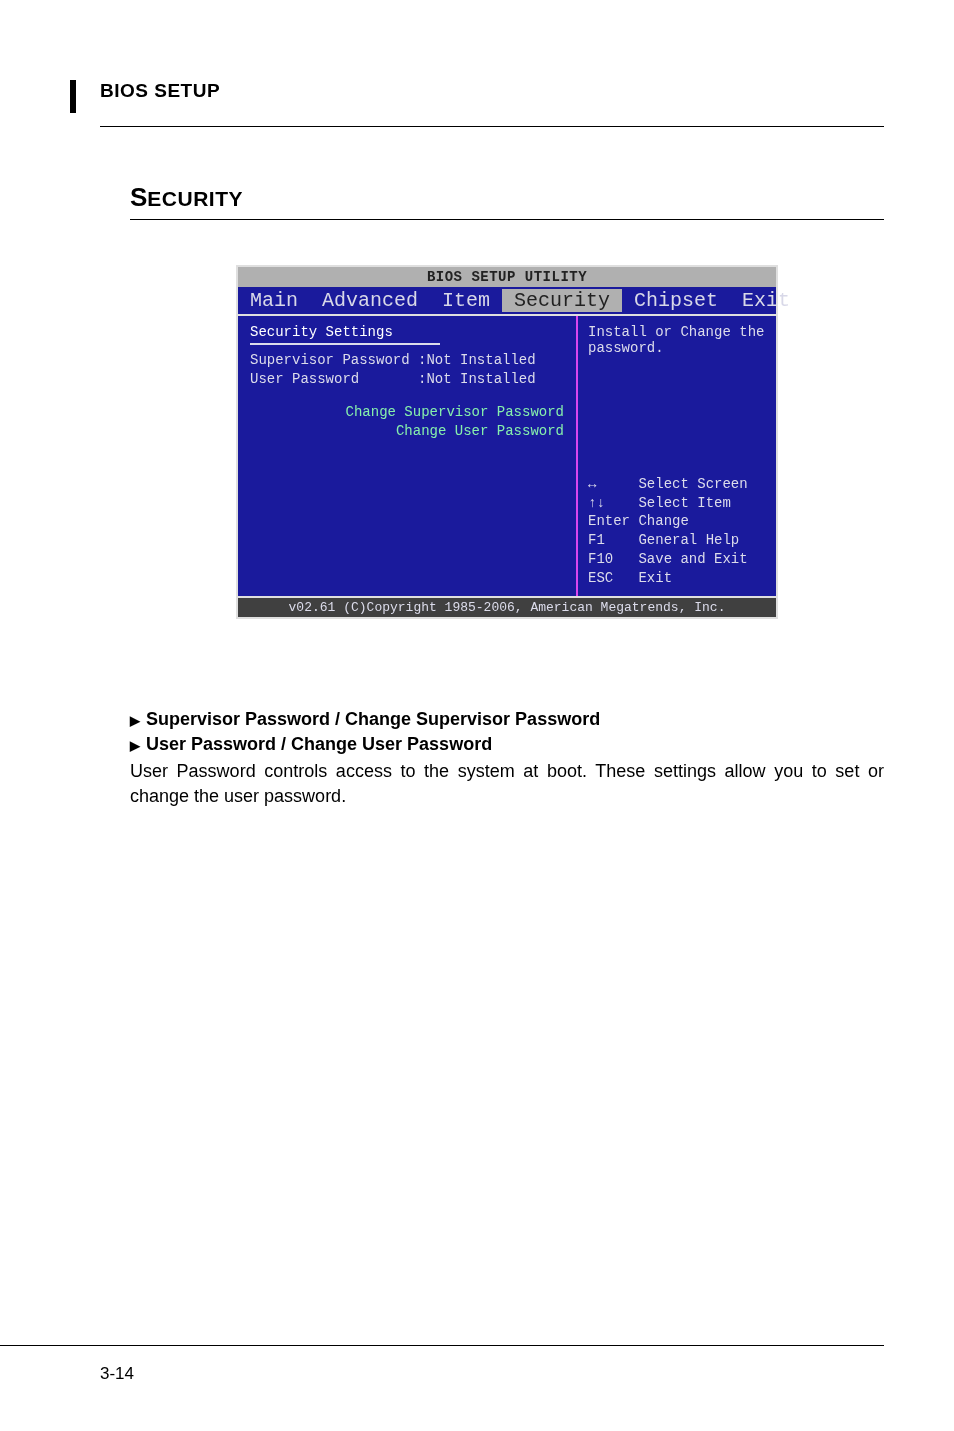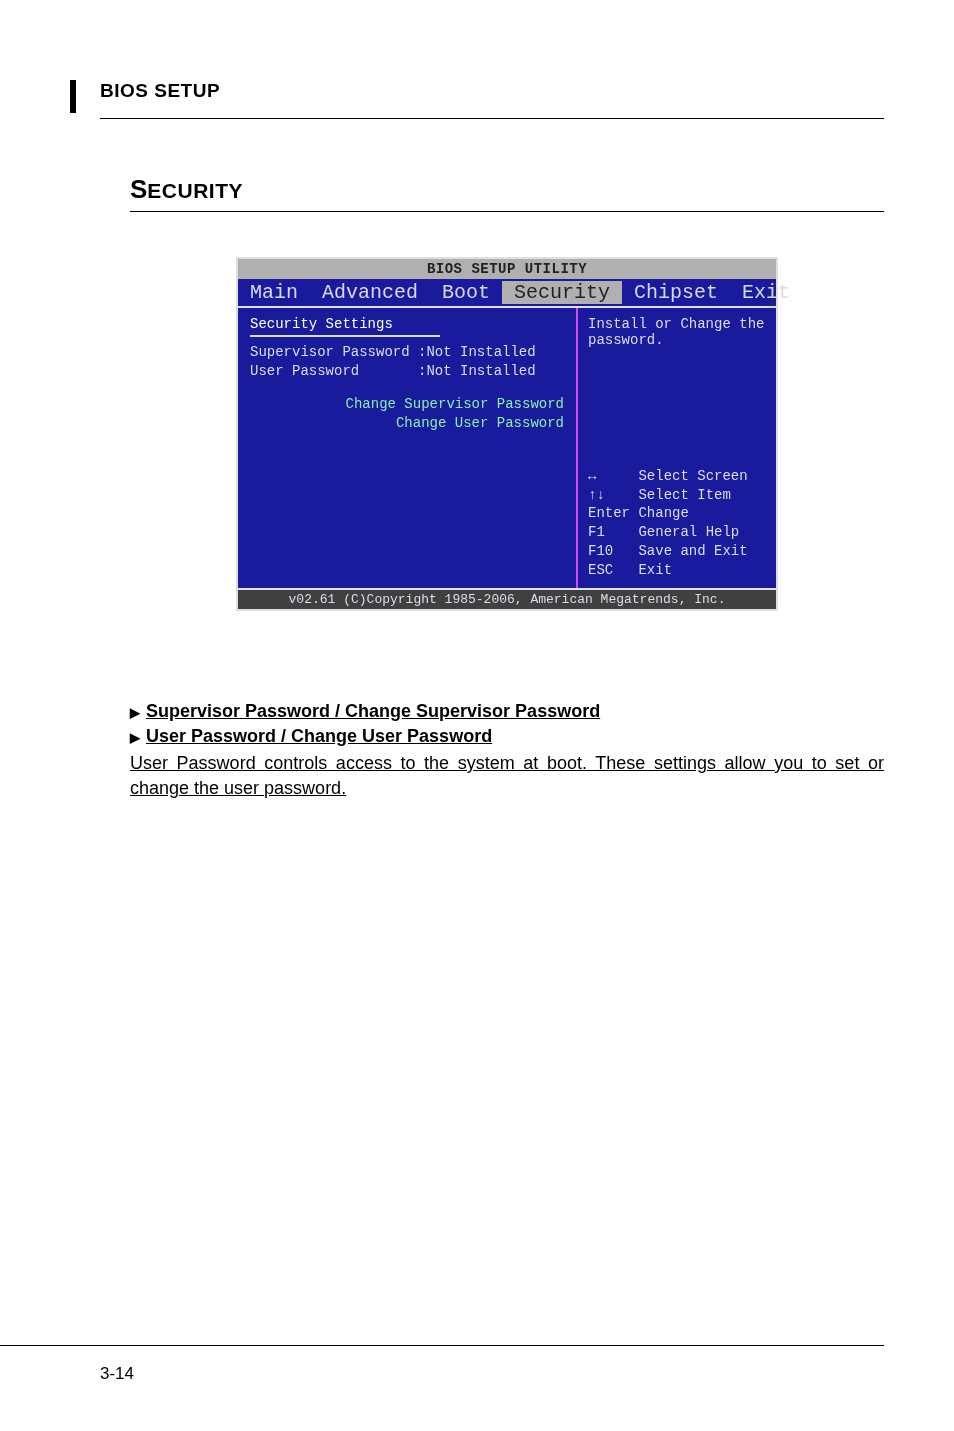--- a/index.html
+++ b/index.html
@@ -24,21 +24,21 @@
       position: absolute;
       left: 70px;
       top: 80px;
       width: 6px;
       height: 33px;
       background: #000;
     }
     .header-section {
       margin-left: 30px;
       border-bottom: 1.5px solid #000;
-      padding-bottom: 8px;
+      padding-bottom: 16px;
       position: relative;
     }
     .page-header {
       font-size: 19px;
       font-weight: bold;
       letter-spacing: 0.5px;
       padding-bottom: 8px;
     }
     .content {
       margin-left: 60px;
@@ -145,21 +145,20 @@
       background: #404040;
       color: #dcdceb;
       text-align: center;
       font-family: 'Courier New', monospace;
       font-size: 13px;
       padding: 2px 0;
       border-top: 2px solid #dfdfdf;
     }
     .body-text {
       margin-top: 13px;
-      text-decoration: underline;
     }
     .item-heading {
       font-size: 18px;
       font-weight: bold;
       margin-bottom: 4px;
     }
     .item-heading .triangle {
       display: inline-block;
       margin-right: 6px;
       font-size: 13px;
@@ -197,21 +196,21 @@
   <div class="content">
     <div class="section-title">
       <span>S</span><span class="section-title-caps">ECURITY</span>
     </div>
 
     <div class="bios-screenshot">
       <div class="bios-title-bar">BIOS SETUP UTILITY</div>
       <div class="bios-tabs">
         <span class="bios-tab">Main</span>
         <span class="bios-tab">Advanced</span>
-        <span class="bios-tab">Boot</span>
+        <span class="bios-tab">Item</span>
         <span class="bios-tab active">Security</span>
         <span class="bios-tab">Chipset</span>
         <span class="bios-tab">Exit</span>
       </div>
       <div class="bios-body">
         <div class="bios-left">
           <div class="bios-left-title">Security Settings</div>
           <hr class="bios-hr">
           <div class="bios-row"><span>Supervisor Password</span> <span>:Not Installed</span></div>
           <div class="bios-row"><span>User Password</span>       <span>:Not Installed</span></div>

